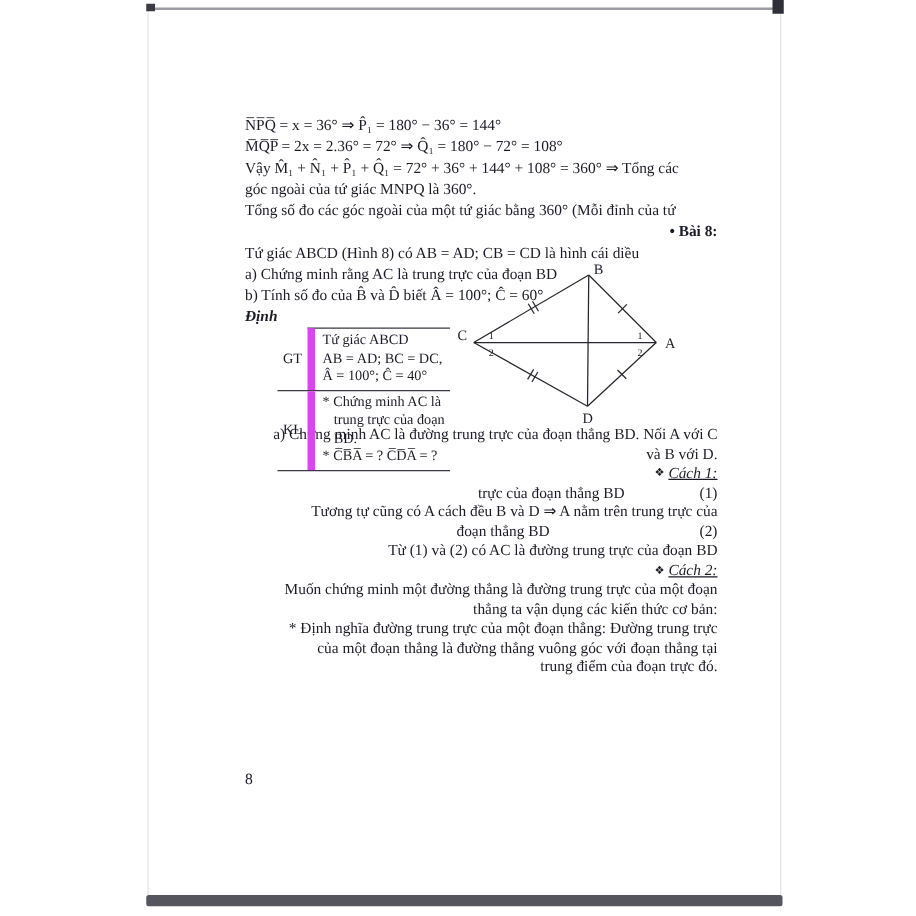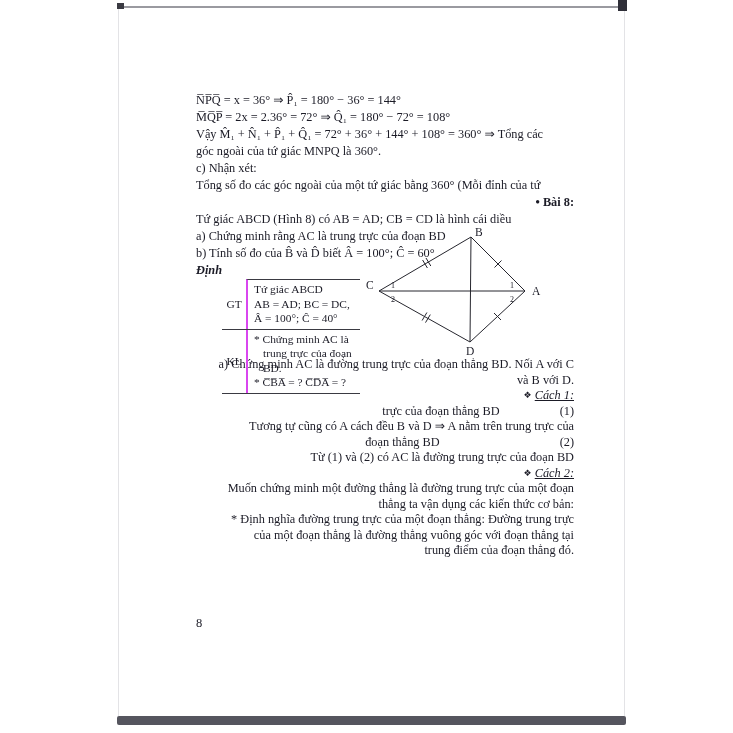--- a/index.html
+++ b/index.html
@@ -29,21 +29,21 @@
   .ind37{margin-left:37px;}
   .bai-title{font-weight:bold;text-align:right;}
   .giai{margin-left:161px;font-weight:bold;font-style:italic;}
 
   .figure-row{position:relative;height:78px;margin-top:0;}
 
   
   .gtkl{position:absolute;left:26px;top:0;width:138px;font-size:11.4px;line-height:14.5px;}
   .gtkl-row{display:flex;}
   .gtkl-label{width:24px;display:flex;align-items:center;justify-content:center;}
-  .gtkl-content{border-left:2px solid #d946ef;padding-left:6px;flex:1;padding-bottom:3px;}
+  .gtkl-content{border-left:6px solid #d946ef;padding-left:6px;flex:1;padding-bottom:3px;}
   .gt-row .gtkl-content{border-top:1px solid #3a3a42;padding-top:2px;}
   .gt-row{border-bottom:1px solid #3a3a42;}
   .kl-row{border-bottom:1px solid #3a3a42;}
   .kl-row .gtkl-content{padding-top:2px;}
   .kl-cont{padding-left:9px;}
 
   
   .kite{position:absolute;left:170px;top:-52px;}
   .kite line{stroke:#26262e;stroke-width:1;}
   .kite text{font-family:"Liberation Serif", serif;font-size:11.5px;fill:#1b1b26;}
@@ -66,21 +66,20 @@
 <div class="corner-tl"></div>
 <div class="corner-tr"></div>
 <div class="edge-bottom"></div>
 
 <div class="content">
 
   <p class="math">N̅P̅Q̅ = x = 36° ⇒ P̂₁ = 180° − 36° = 144°</p>
   <p class="math">M̅Q̅P̅ = 2x = 2.36° = 72° ⇒ Q̂₁ = 180° − 72° = 108°</p>
   <p class="ind17">Vậy  M̂₁ + N̂₁ + P̂₁ + Q̂₁  = 72° + 36° + 144° + 108° = 360° ⇒ Tổng các</p>
   <p class="ind17">góc ngoài của tứ giác MNPQ là 360°.</p>
-  <p class="ind12">c) Nhận xét:</p>
   <p class="ind25">Tổng số đo các góc ngoài của một tứ giác bằng 360° (Mỗi đỉnh của tứ</p>
 
   <p class="bai-title"><span>•</span> <span>Bài 8:</span></p>
   <p class="ind12">Tứ giác ABCD (Hình 8) có AB = AD; CB = CD là hình cái diều</p>
   <p class="ind12">a) Chứng minh rằng AC là trung trực của đoạn BD</p>
   <p class="ind12">b) Tính số đo của B̂ và D̂ biết Â = 100°; Ĉ = 60°</p>
   <p class="giai">Định</p>
 
   <div class="figure-row">
 
@@ -141,18 +140,18 @@
     <p class="ind25">Tương tự cũng có A cách đều B và D ⇒ A nằm trên trung trực của</p>
     <p class="ind25"><span>đoạn thẳng BD</span><span class="ref2">(2)</span></p>
     <p class="ind25">Từ (1) và (2) có AC là đường trung trực của đoạn BD</p>
 
     <p class="ind25"><span class="cmark">❖</span> <span class="cach">Cách 2:</span></p>
     <p class="ind25">Muốn chứng minh một đường thẳng là đường trung trực của một đoạn</p>
     <p class="ind25">thẳng ta vận dụng các kiến thức cơ bản:</p>
 
     <p class="ind25"><span>*</span> <span>Định nghĩa đường trung trực của một đoạn thẳng: Đường trung trực</span></p>
     <p class="ind37">của một đoạn thẳng là đường thẳng vuông góc với đoạn thẳng tại</p>
-    <p class="ind37">trung điểm của đoạn thẳng đó.</p>
+    <p class="ind37">trung điểm của đoạn trực đó.</p>
   </div>
 
 </div>
 
 <div class="page-number">8</div>
 
 </body></html>

